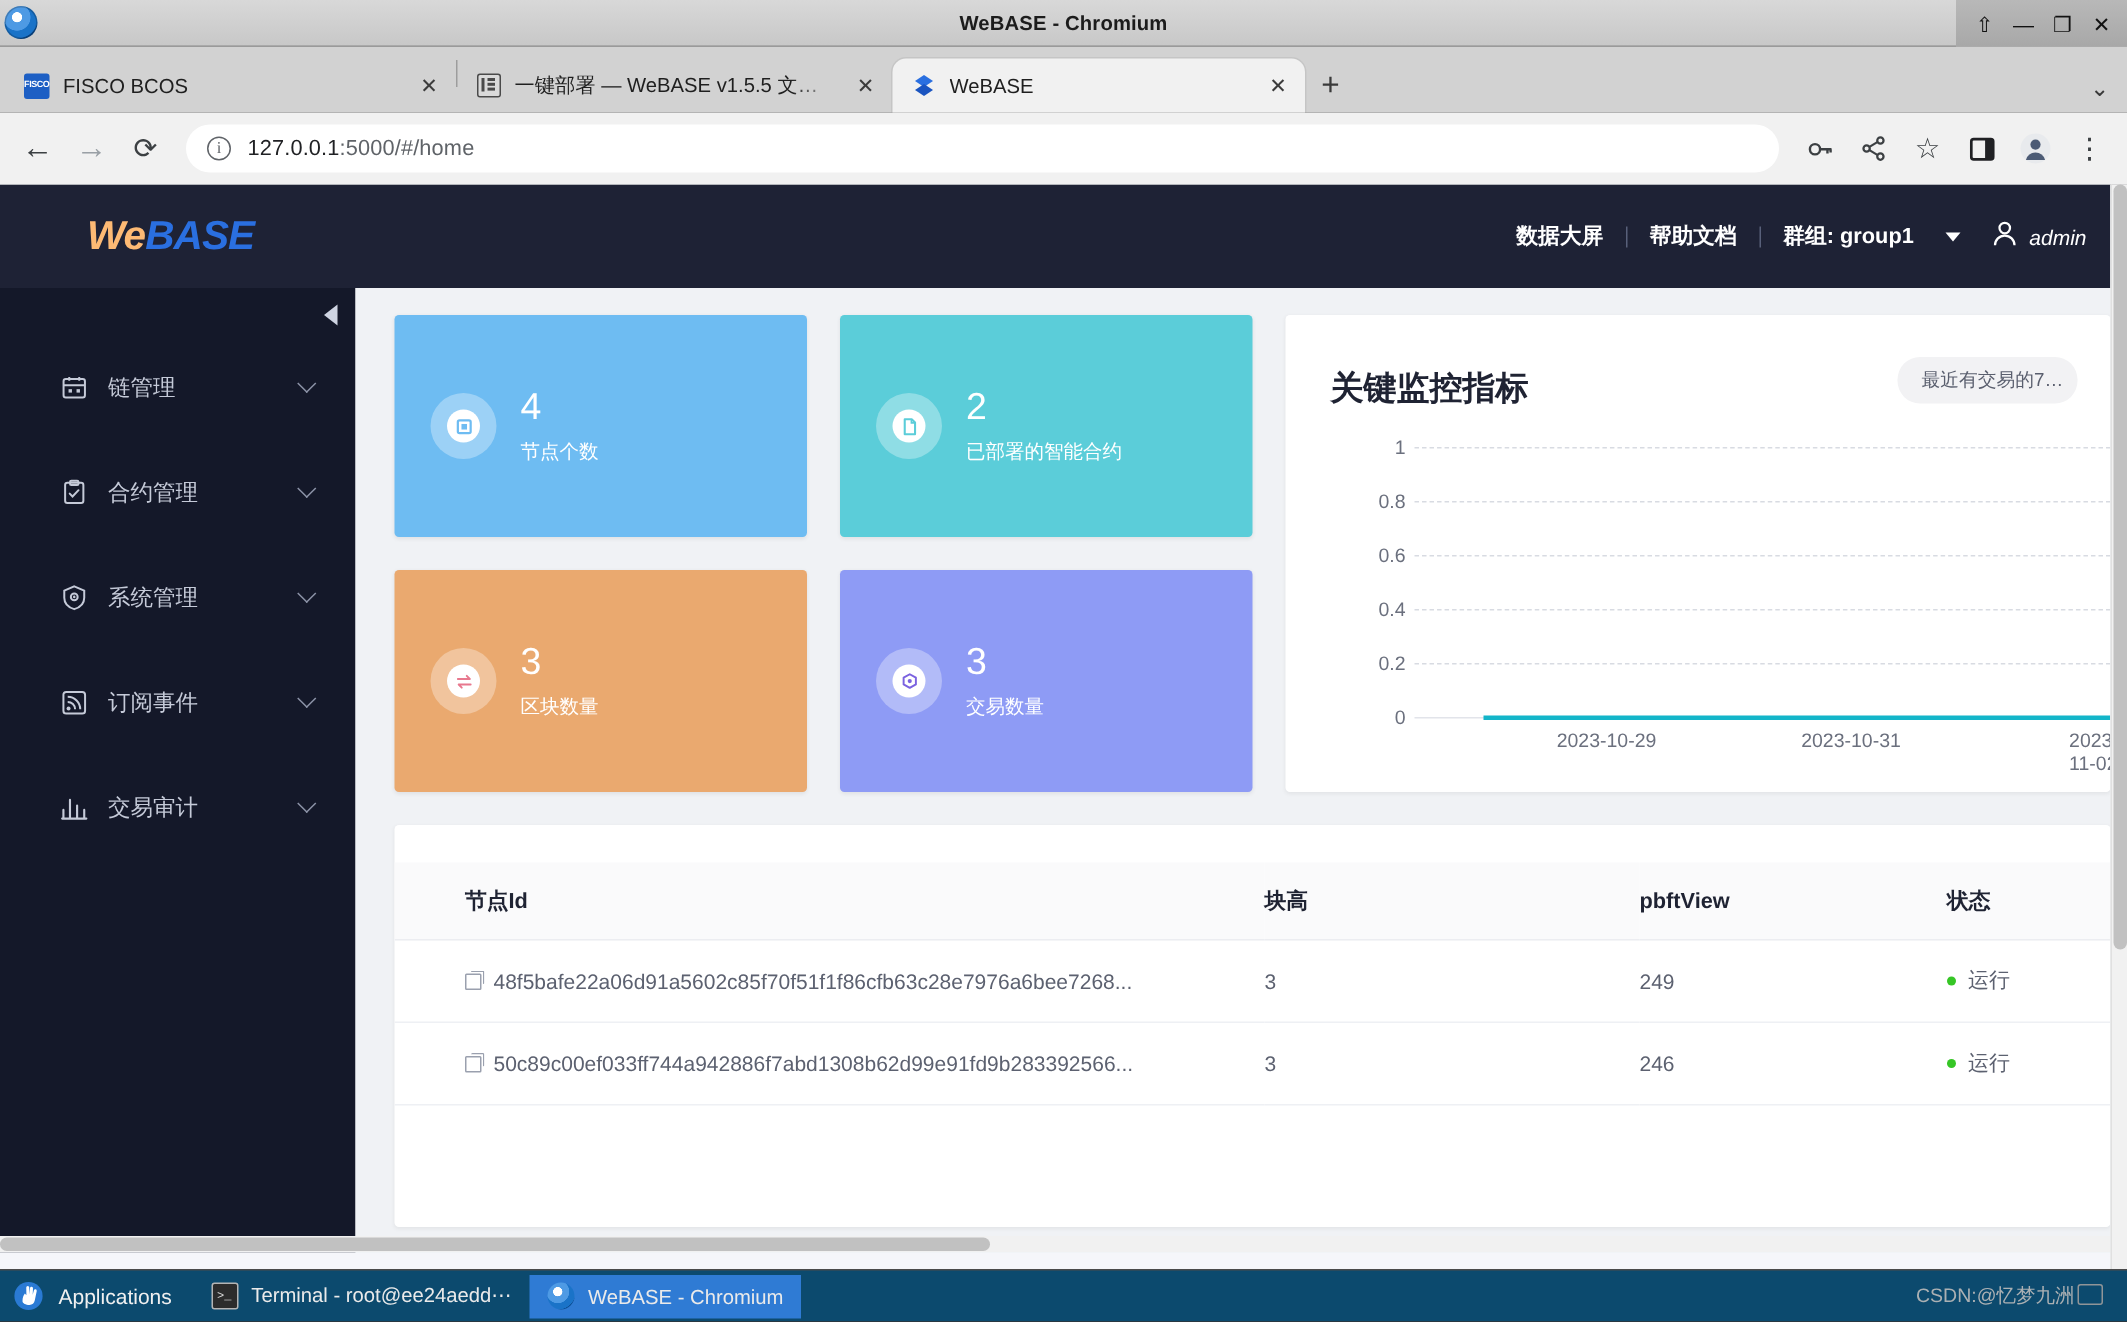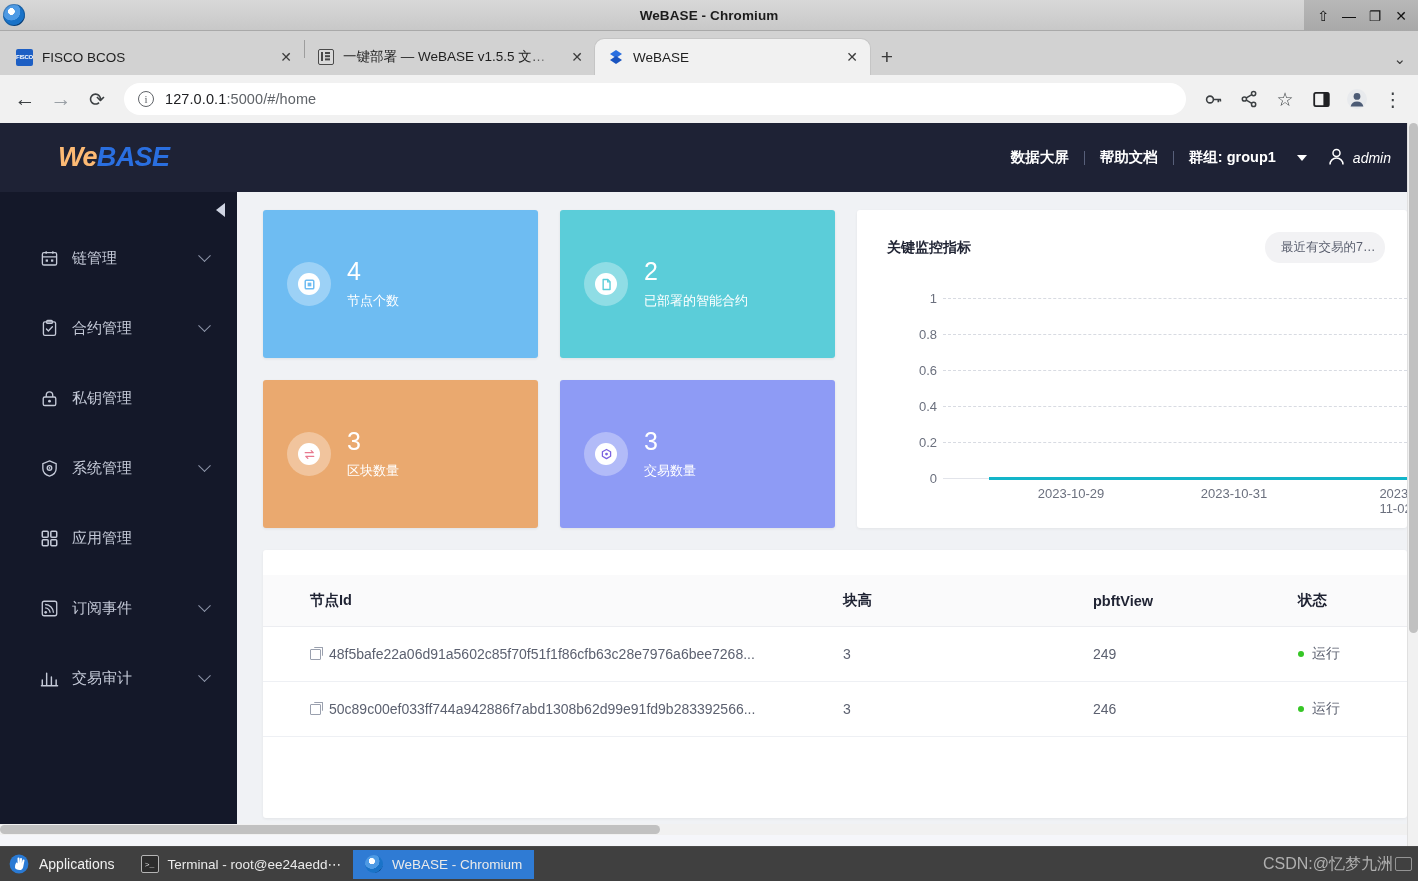--- a/index.html
+++ b/index.html
@@ -207,21 +207,21 @@
   .card-txt .num { font-size: 25px; color: #fff; line-height: 1.05; font-weight: 400; }
   .card-txt .lbl { font-size: 13px; color: #ffffff; margin-top: 7px; }
 
   
   .chart-panel {
     flex: 1 1 auto; min-width: 0; height: 318px; background: #fff;
     border-radius: 3px; box-shadow: 0 1px 3px rgba(0,0,0,.06);
     padding: 22px 0 0 0; position: relative; overflow: hidden;
   }
   .chart-head { display: flex; align-items: center; padding: 0 22px 0 30px; }
-  .chart-title { font-size: 14px; font-weight: bold; color: #1f2333; }
+  .chart-title { font-size: 22px; font-weight: bold; color: #1f2333; margin-top: 12px; }
   .chart-btn {
     margin-left: auto; background: #f2f2f4; color: #5a5f6e;
     border-radius: 15px; padding: 7px 16px; font-size: 12.5px; white-space: nowrap;
     overflow: hidden; max-width: 120px;
   }
   .chart-area { position: absolute; left: 0; top: 72px; width: 100%; height: 228px; }
   .y-lab {
     position: absolute; right: calc(100% - 80px); font-size: 13px; color: #6b707e;
     transform: translateY(-50%); text-align: right; width: 60px;
   }
@@ -270,42 +270,42 @@
   }
   .vscroll .thumb { position: absolute; left: 1px; top: 0; width: 9px; height: 510px; background: #c1c1c1; border-radius: 5px; }
   .hscroll {
     position: absolute; left: 0; bottom: 0; width: 1407px; height: 11px; background: #f1f1f1;
   }
   .hscroll .thumb { position: absolute; left: 0; top: 1px; width: 660px; height: 9px; background: #c1c1c1; border-radius: 5px; }
 
   
   .taskbar {
     position: absolute; left: 0; bottom: 0; width: 1418px; height: 35px;
-    background: #404040; display: flex; align-items: center;
+    background: #0c4a6e; display: flex; align-items: center;
     border-top: 1px solid #4a4a4a;
   }
   .tk-apps { display: flex; align-items: center; gap: 9px; padding: 0 14px 0 8px; color: #f0f0f0; font-size: 14px; }
   .hand-ic { width: 22px; height: 22px; display:flex;align-items:center;justify-content:center; }
   .tk-win {
     display: flex; align-items: center; gap: 9px; height: 29px; padding: 0 12px;
     color: #eaeaea; font-size: 13.5px; max-width: 236px; overflow: hidden; white-space: nowrap;
   }
   .tk-win.focused { background: #2f7bd4; }
   .term-ic {
     width: 18px; height: 18px; background: #2c2c2c; border: 1.2px solid #b4b4b4; border-radius: 2px;
     color: #dcdcdc; font-size: 8px; display: flex; align-items: center; justify-content: center;
     font-family: "Liberation Mono", monospace; flex: none;
   }
   .chrome-ic {
     width: 18px; height: 18px; border-radius: 50%; flex: none;
     background: radial-gradient(circle at 38% 34%, #ffffff 0 18%, #4e9ae4 20% 46%, #1a73c8 48% 72%, #0c4f96 74% 100%);
   }
   .watermark {
-    margin-left: auto; margin-right: 6px;
-    color: #b9b9b9; font-size: 16px; opacity: .92; white-space: nowrap;
+    margin-left: auto; margin-right: 16px;
+    color: #b9b9b9; font-size: 13px; opacity: .92; white-space: nowrap;
   }
   .wm-badge {
     display: inline-block; width: 17px; height: 14px; border: 1.4px solid #9c9c9c;
     border-radius: 2px; vertical-align: -2px; margin-left: 2px;
   }
 </style>
 </head>
 <body>
 
 <div class="os-root">
@@ -441,54 +441,33 @@
               <svg width="19" height="19" viewBox="0 0 20 20">
                   <rect x="3.6" y="3" width="12.8" height="14.2" rx="1.6" fill="none" stroke="#c5cad8" stroke-width="1.4"></rect>
                   <rect x="7" y="1.6" width="6" height="3" rx="1" fill="none" stroke="#c5cad8" stroke-width="1.4"></rect>
                   <path d="M6.8 10.6 l2 2 l4.2 -4.4" fill="none" stroke="#c5cad8" stroke-width="1.4" stroke-linecap="round"></path>
                 </svg>
             </span>
             <span>合约管理</span>
             <span class="sb-arrow"></span>
           </div>
 
-          <div class="sb-item">
-            <span class="sb-icon">
-              <svg width="19" height="19" viewBox="0 0 20 20">
-                  <rect x="3.4" y="8.4" width="13.2" height="9" rx="1.6" fill="none" stroke="#c5cad8" stroke-width="1.4"></rect>
-                  <path d="M6.6 8.4 V6.4 a3.4 3.4 0 0 1 6.8 0 V8.4" fill="none" stroke="#c5cad8" stroke-width="1.4"></path>
-                  <circle cx="10" cy="12.8" r="1.5" fill="#c5cad8"></circle>
-                </svg>
-            </span>
-            <span>私钥管理</span>
-          </div>
 
           <div class="sb-item">
             <span class="sb-icon">
               <svg width="19" height="19" viewBox="0 0 20 20">
                   <path d="M10 2 L17 5 V10 c0 4.6 -3.6 7 -7 8 c-3.4 -1 -7 -3.4 -7 -8 V5 Z" fill="none" stroke="#c5cad8" stroke-width="1.4"></path>
                   <circle cx="10" cy="9.4" r="2.4" fill="none" stroke="#c5cad8" stroke-width="1.4"></circle>
                   <circle cx="10" cy="9.4" r="0.9" fill="#c5cad8"></circle>
                 </svg>
             </span>
             <span>系统管理</span>
             <span class="sb-arrow"></span>
           </div>
 
-          <div class="sb-item">
-            <span class="sb-icon">
-              <svg width="19" height="19" viewBox="0 0 20 20">
-                  <rect x="2.4" y="2.4" width="6.2" height="6.2" rx="1" fill="none" stroke="#c5cad8" stroke-width="1.6"></rect>
-                  <rect x="11.4" y="2.4" width="6.2" height="6.2" rx="1" fill="none" stroke="#c5cad8" stroke-width="1.6"></rect>
-                  <rect x="2.4" y="11.4" width="6.2" height="6.2" rx="1" fill="none" stroke="#c5cad8" stroke-width="1.6"></rect>
-                  <rect x="11.4" y="11.4" width="6.2" height="6.2" rx="1" fill="none" stroke="#c5cad8" stroke-width="1.6"></rect>
-                </svg>
-            </span>
-            <span>应用管理</span>
-          </div>
 
 
           <div class="sb-item">
             <span class="sb-icon">
               <svg width="19" height="19" viewBox="0 0 20 20">
                   <rect x="2.4" y="2.4" width="15.2" height="15.2" rx="2" fill="none" stroke="#c5cad8" stroke-width="1.4"></rect>
                   <circle cx="6" cy="14" r="1.4" fill="#c5cad8"></circle>
                   <path d="M5.4 9.4 a5.2 5.2 0 0 1 5.2 5.2 M5.4 5.8 a8.8 8.8 0 0 1 8.8 8.8" fill="none" stroke="#c5cad8" stroke-width="1.4"></path>
                 </svg>
             </span>

